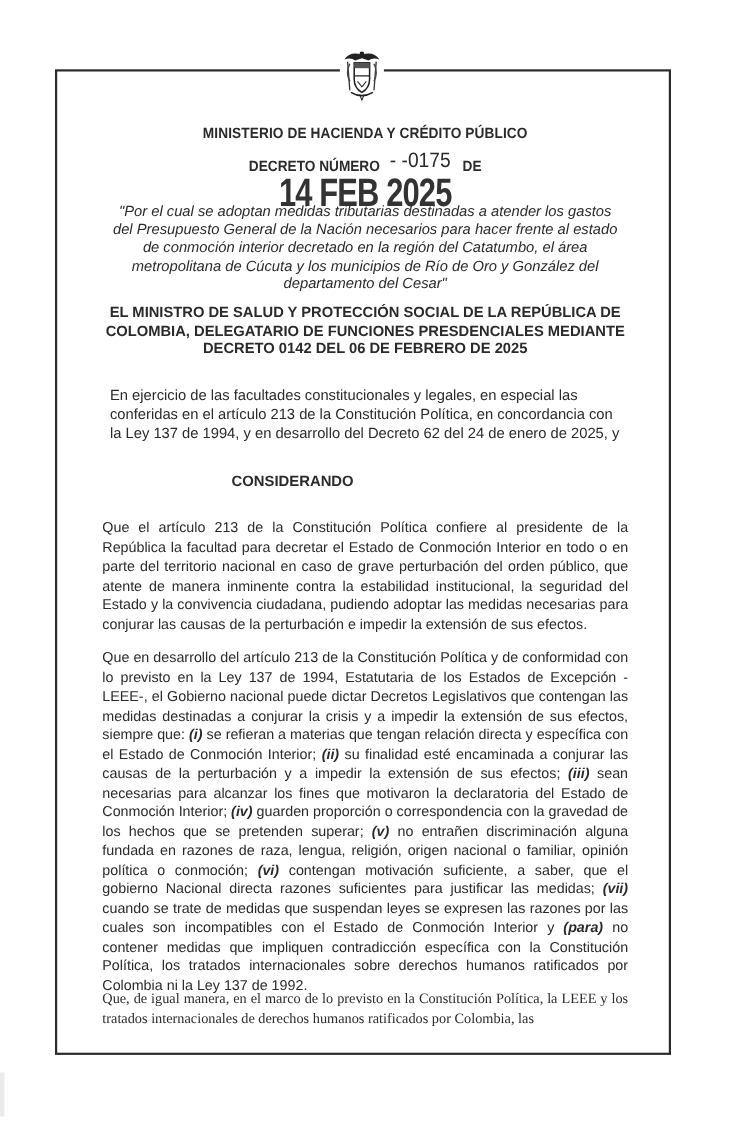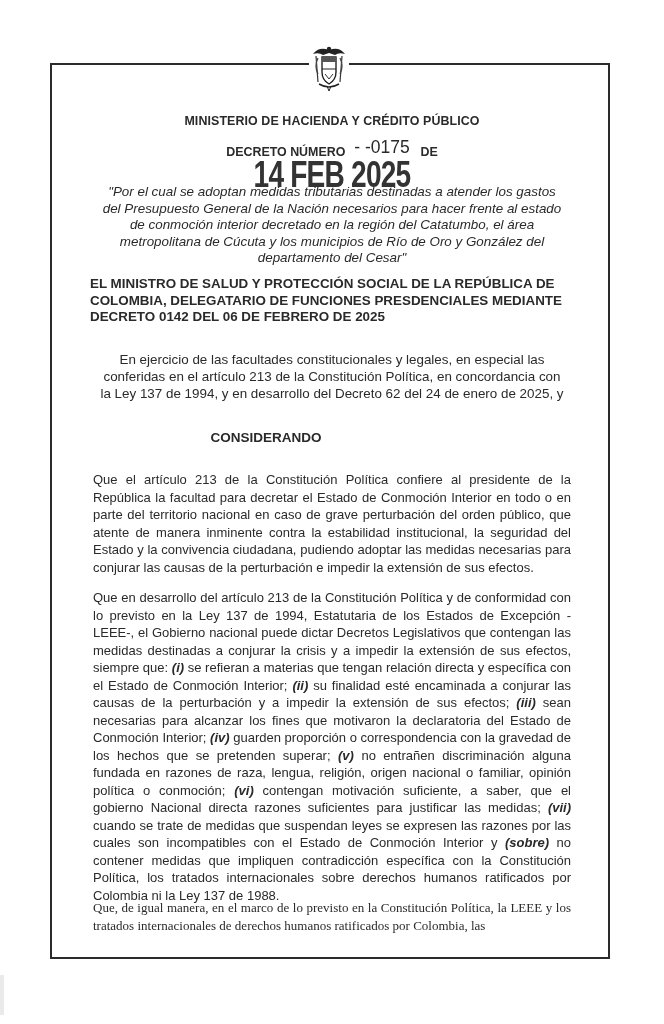--- a/index.html
+++ b/index.html
@@ -13,23 +13,23 @@
                     font-size: 13.5px; font-weight: bold; letter-spacing: 0.1px; color:#2a2a2a; transform: scaleX(0.92); }
     .decree-line { position: absolute; left: 0; width: 664px; top: 139px; text-align: center;
                    font-size: 13.5px; font-weight: bold; transform: scaleX(0.92); }
     .decree-line .num { font-family: "Liberation Sans Narrow", "Liberation Sans", sans-serif; font-weight: normal;
                         font-size: 19px; letter-spacing: 0px; position: relative; top: -3px; margin: 0 8px 0 6px; }
     .decree-date { position: absolute; left: 0; width: 664px; top: 155px; text-align: center;
                    font-size: 36px; font-weight: bold; color: #333; letter-spacing: -1px;
                    transform: scaleX(0.78); line-height: 40px; }
     .subtitle { position: absolute; left: 100px; width: 464px; top: 184px; text-align: center;
                 font-size: 13.4px; font-style: italic; line-height: 16.5px; color:#2a2a2a; }
-    .minister { position: absolute; left: 90px; width: 484px; top: 276px; 
+    .minister { position: absolute; left: 90px; width: 484px; top: 276px; text-align: center;
                 font-size: 13.4px; font-weight: bold; line-height: 16.5px; }
-    .intro { position: absolute; left: 100px; width: 464px; top: 351px; text-align: center;
+    .intro { position: absolute; left: 100px; width: 464px; top: 351px; 
              font-size: 13.4px; line-height: 17px; }
     .considerando { position: absolute; left: 0; width: 532px; top: 430px; text-align: center;
                     font-size: 13.5px; font-weight: bold; }
     .para { position: absolute; left: 93px; width: 478px; text-align: justify; text-align-last: left;
             font-size: 13px; line-height: 17.5px; }
     .p1 { top: 471px; }
     .p2 { top: 589px; }
     .p3 { top: 899px; font-family: Liberation Serif, serif; }
     .para em { font-weight: bold; }
     .scan-mark { position: absolute; left: 0; top: 975px; width: 4px; height: 40px; background: #eaeaea; }
@@ -80,18 +80,18 @@
 
 <div class="para p2">
   <span>Que en desarrollo del artículo 213 de la Constitución Política y de conformidad con lo previsto en la Ley 137 de 1994, Estatutaria de los Estados de Excepción -LEEE-, el Gobierno nacional puede dictar Decretos Legislativos que contengan las medidas destinadas a conjurar la crisis y a impedir la extensión de sus efectos, siempre que:</span>
   <span><em>(i)</em> <span>se refieran a materias que tengan relación directa y específica con el Estado de Conmoción Interior;</span></span>
   <span><em>(ii)</em> <span>su finalidad esté encaminada a conjurar las causas de la perturbación y a impedir la extensión de sus efectos;</span></span>
   <span><em>(iii)</em> <span>sean necesarias para alcanzar los fines que motivaron la declaratoria del Estado de Conmoción Interior;</span></span>
   <span><em>(iv)</em> <span>guarden proporción o correspondencia con la gravedad de los hechos que se pretenden superar;</span></span>
   <span><em>(v)</em> <span>no entrañen discriminación alguna fundada en razones de raza, lengua, religión, origen nacional o familiar, opinión política o conmoción;</span></span>
   <span><em>(vi)</em> <span>contengan motivación suficiente, a saber, que el gobierno Nacional directa razones suficientes para justificar las medidas;</span></span>
   <span><em>(vii)</em> <span>cuando se trate de medidas que suspendan leyes se expresen las razones por las cuales son incompatibles con el Estado de Conmoción Interior y</span></span>
-  <span><em>(sobre)</em> <span>no contener medidas que impliquen contradicción específica con la Constitución Política, los tratados internacionales sobre derechos humanos ratificados por Colombia ni la Ley 137 de 1988.</span></span>
+  <span><em>(para)</em> <span>no contener medidas que impliquen contradicción específica con la Constitución Política, los tratados internacionales sobre derechos humanos ratificados por Colombia ni la Ley 137 de 1992.</span></span>
 </div>
 
 <div class="para p3">Que, de igual manera, en el marco de lo previsto en la Constitución Política, la LEEE y los tratados internacionales de derechos humanos ratificados por Colombia, las</div>
 
 <div class="scan-mark"></div>
 
 </body></html>

